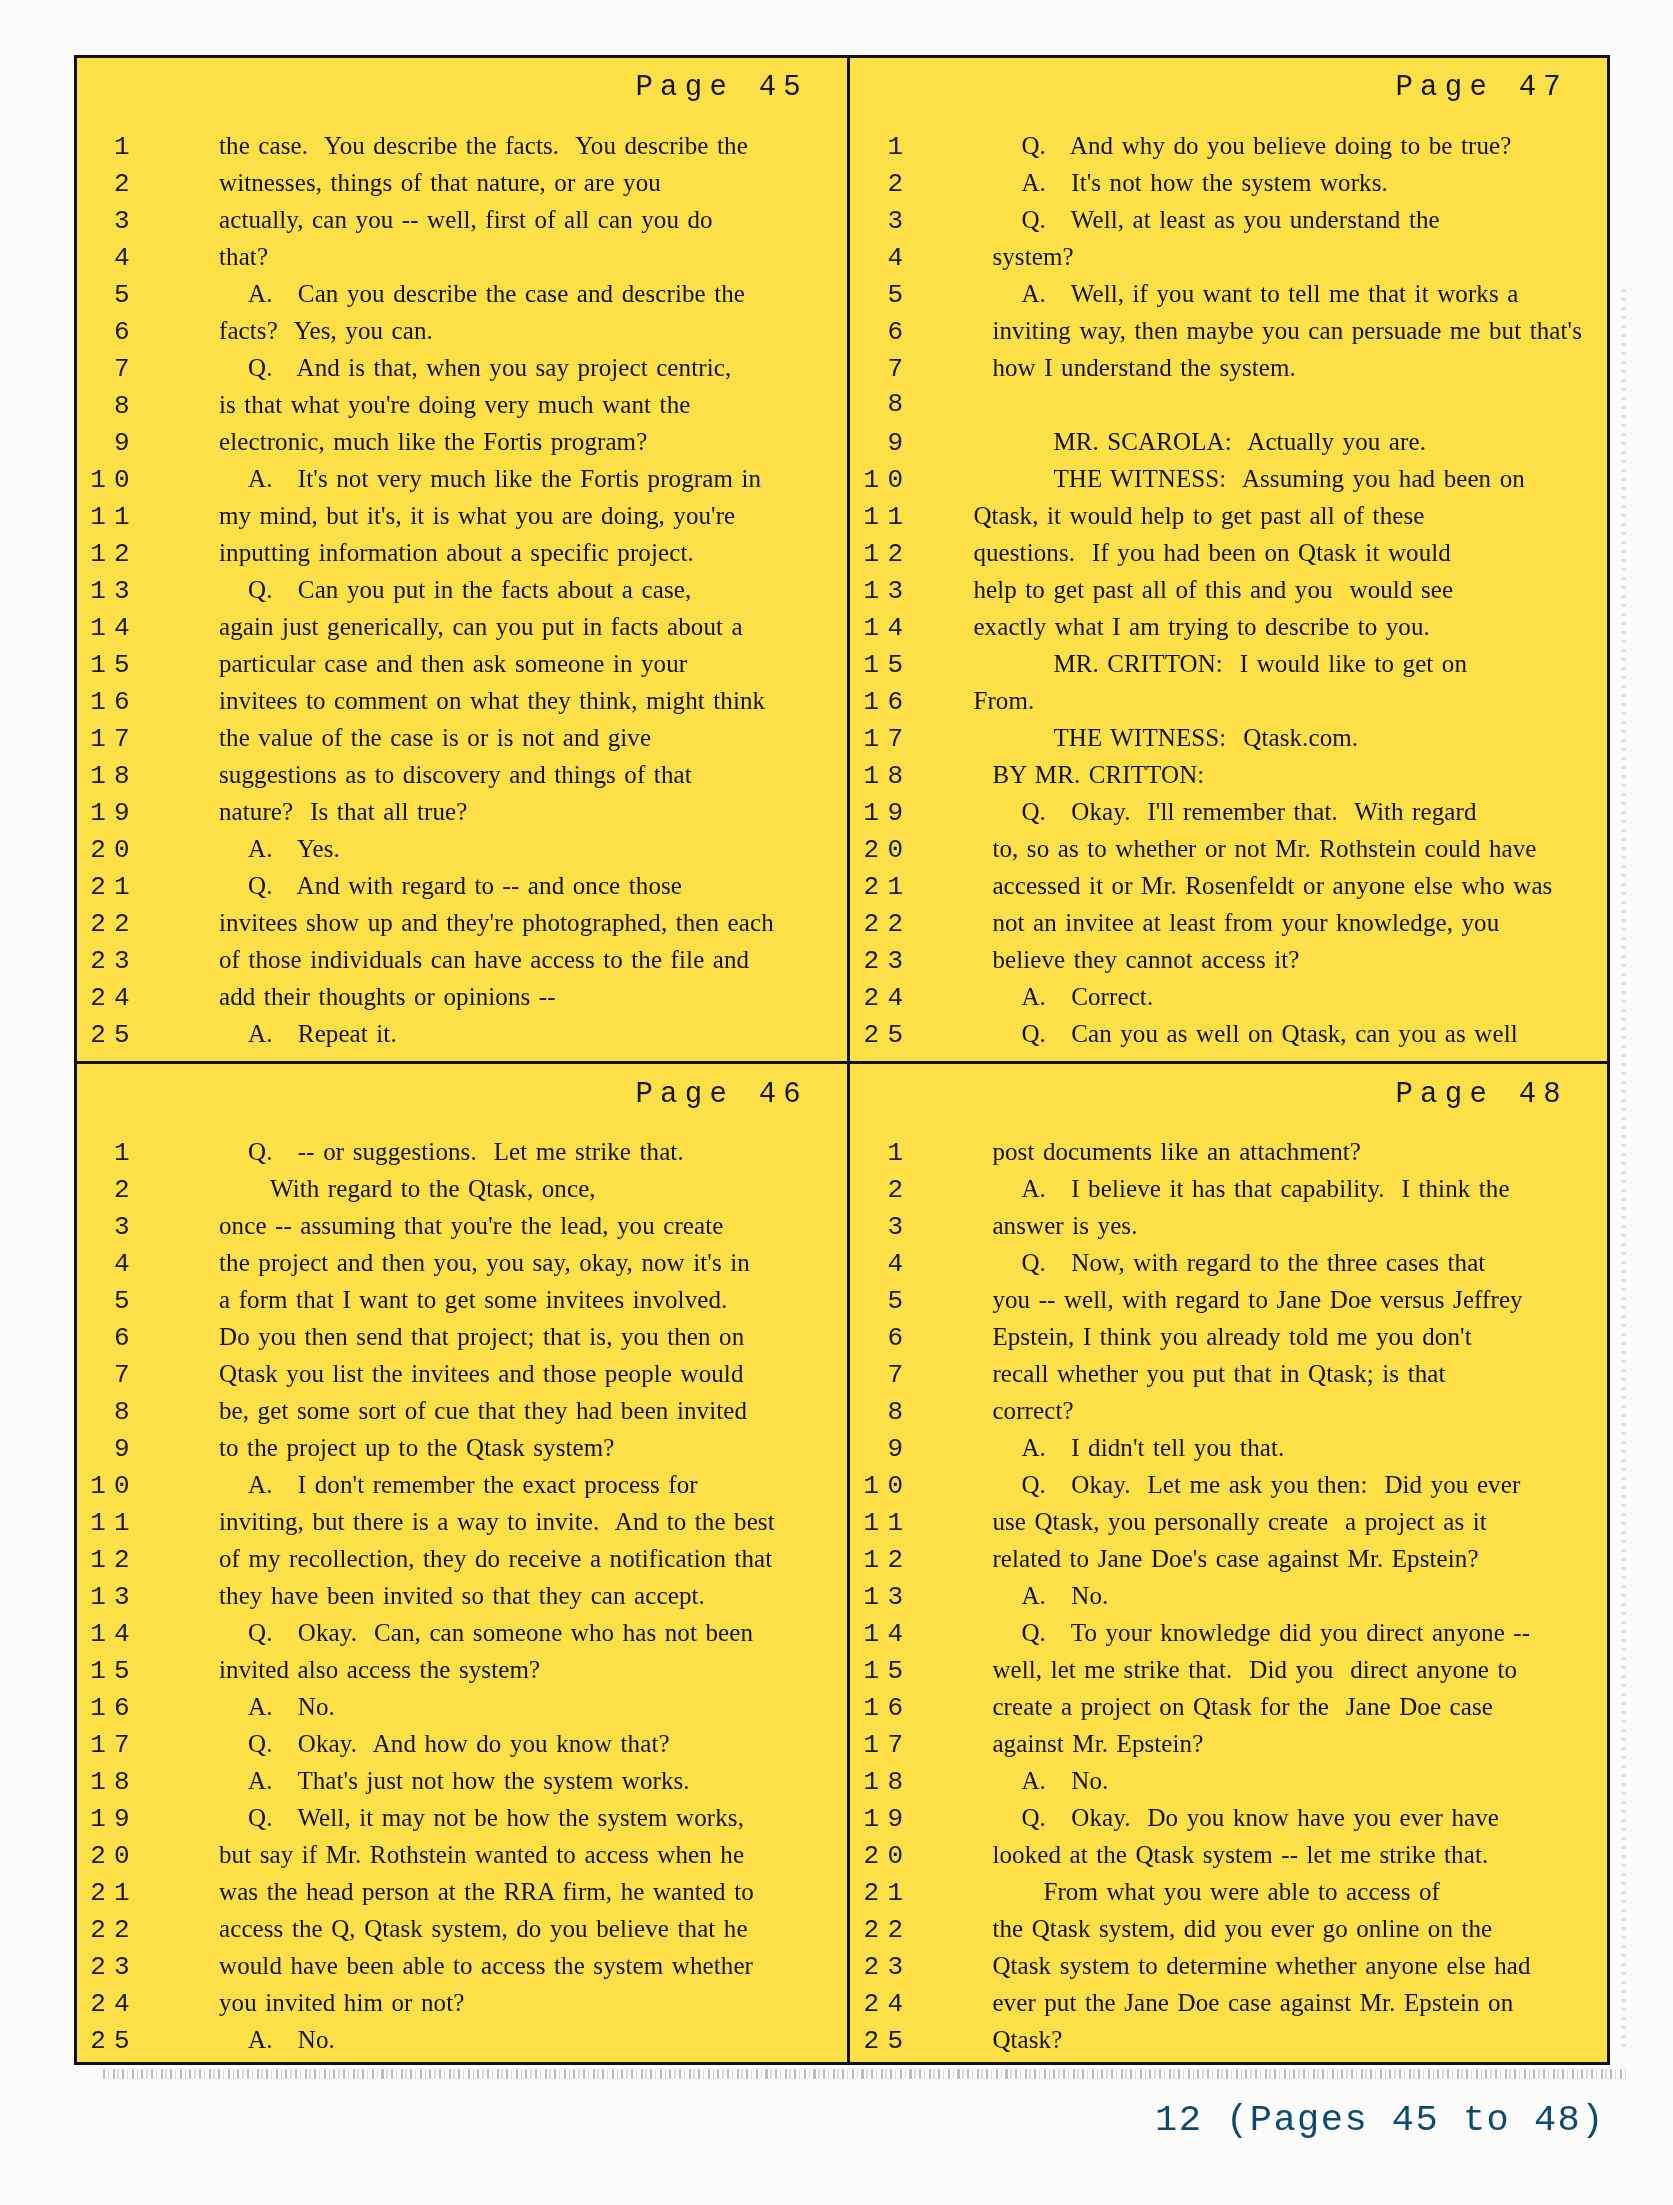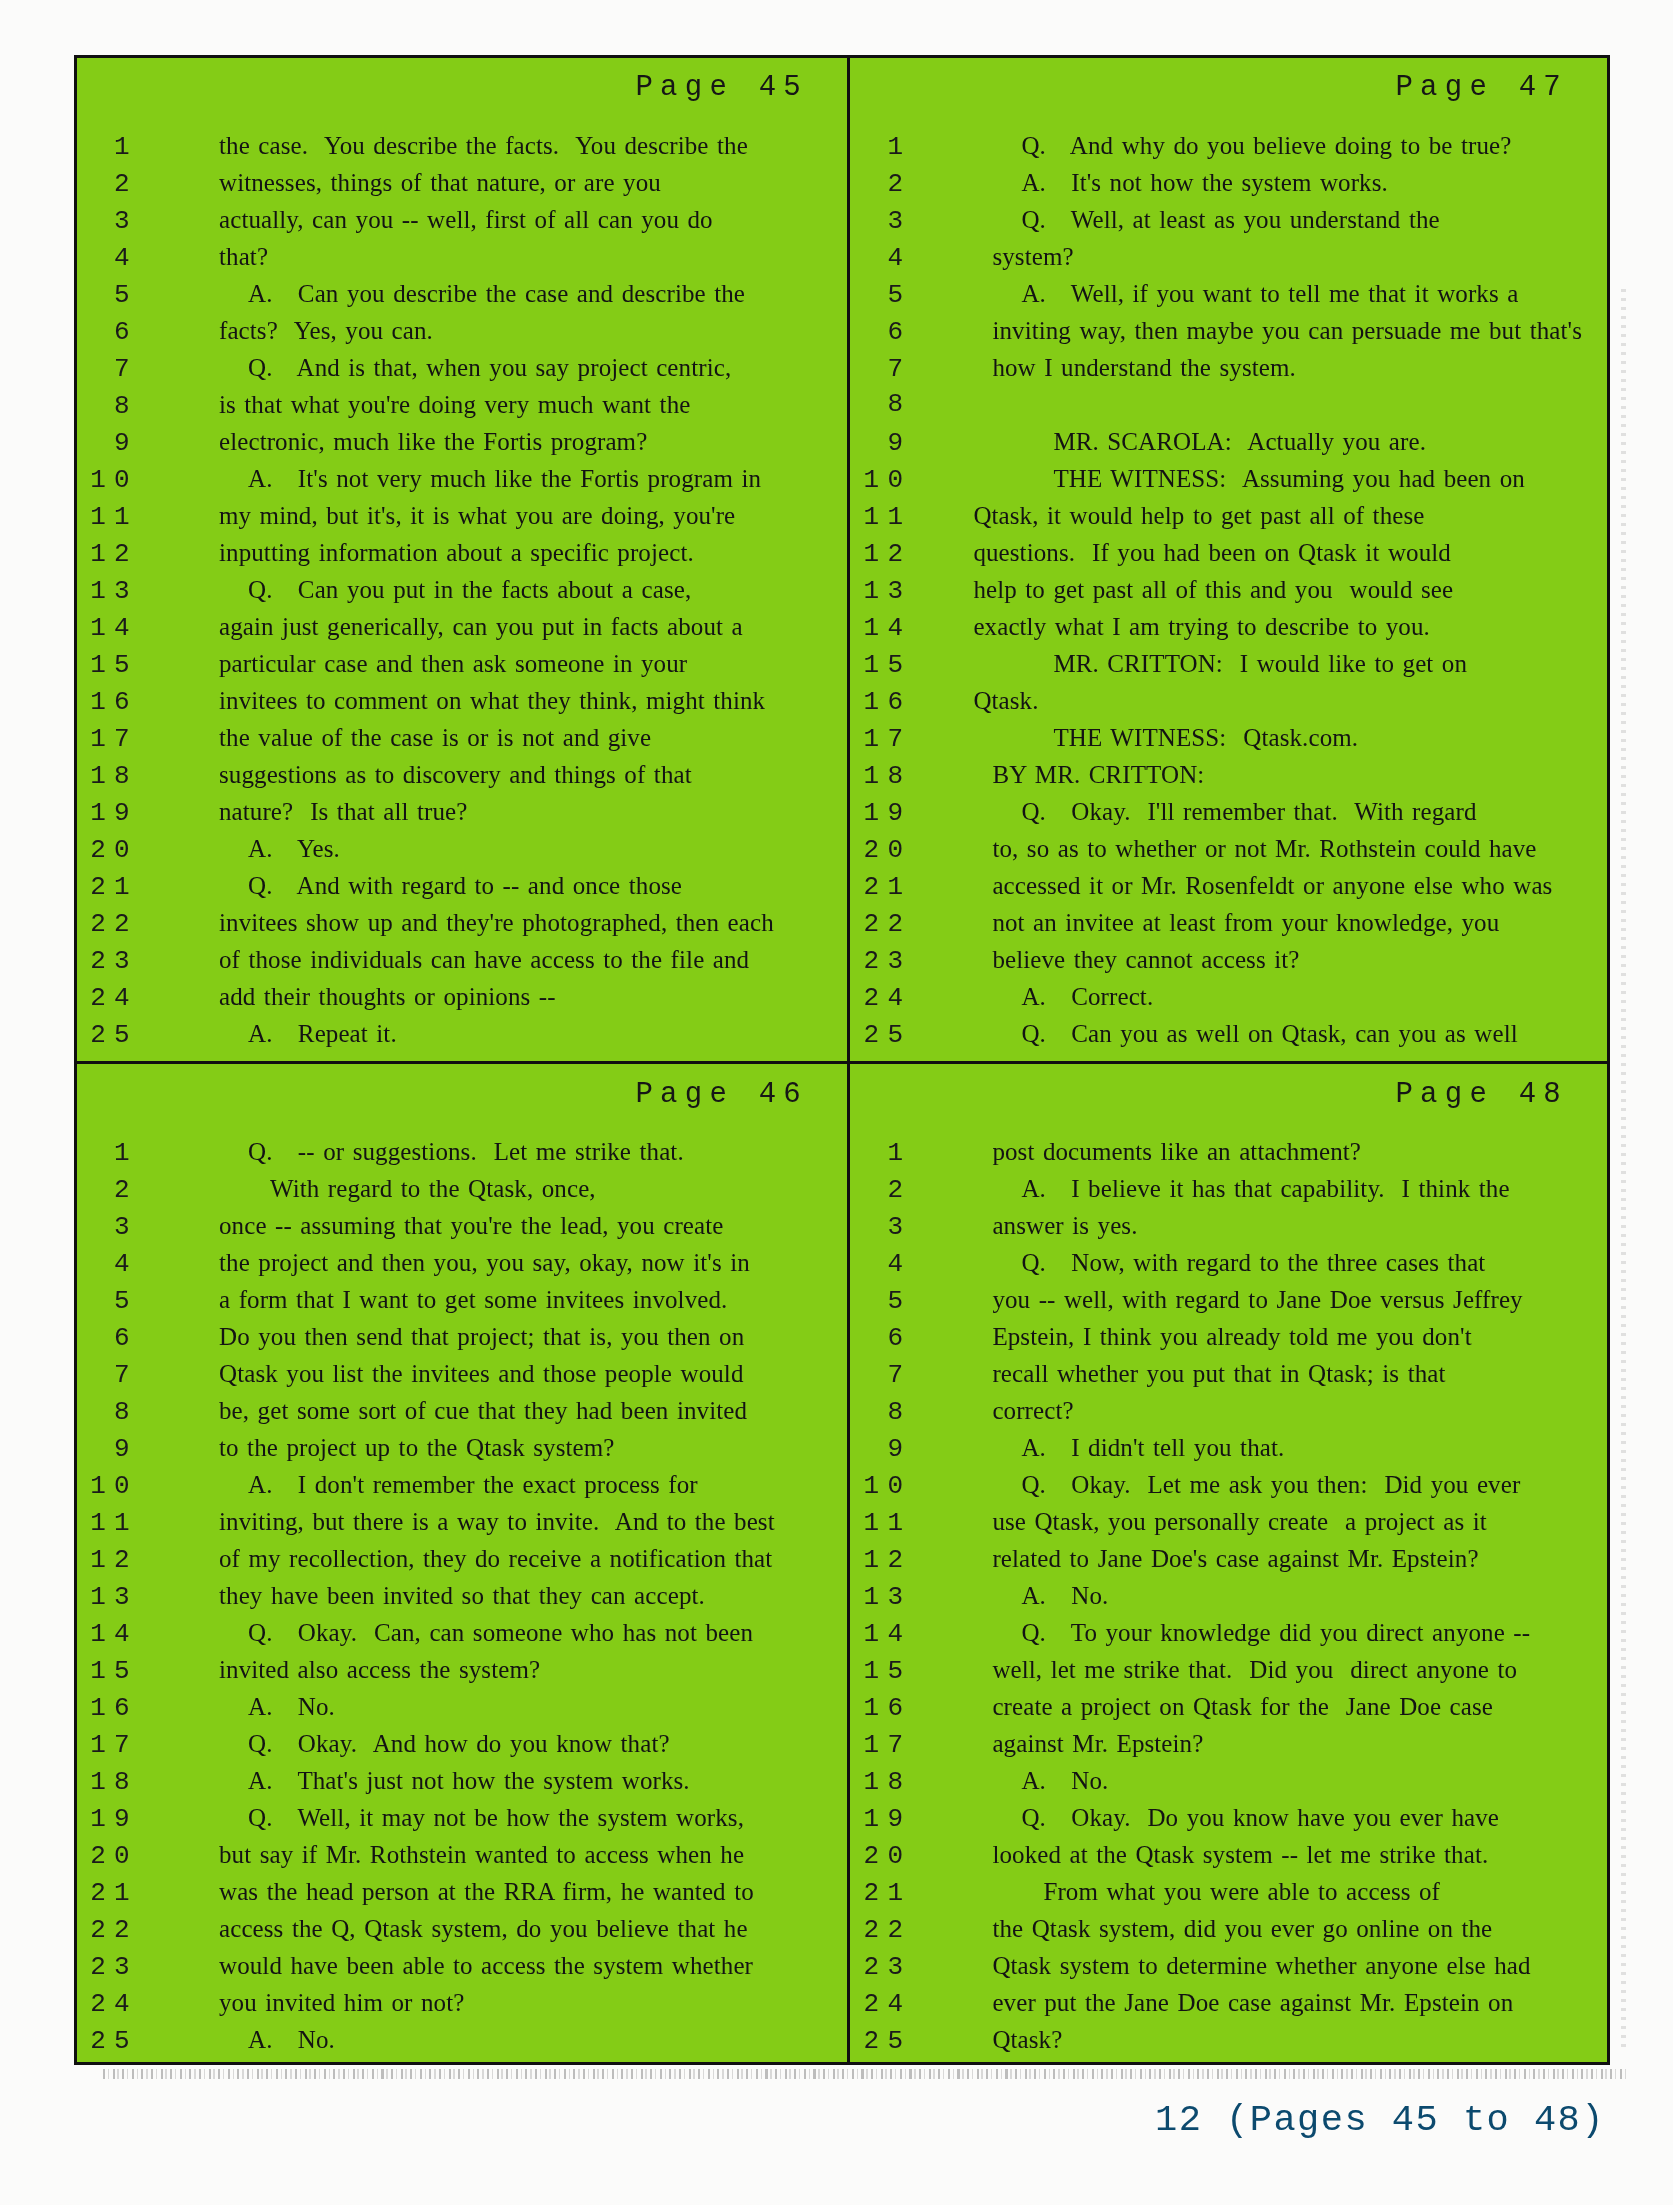--- a/index.html
+++ b/index.html
@@ -10,21 +10,21 @@
     position: relative;
     font-family: "Liberation Serif", serif;
     color: #131313;
   }
   .sheet {
     position: absolute;
     left: 74px; top: 55px;
     width: 1536px; height: 2010px;
     box-sizing: border-box;
     border: 3.4px solid #101010;
-    background: #84cc16;
+    background: #fde047;
     display: grid;
     grid-template-columns: 770px 3.4px 1fr;
     grid-template-rows: 1003px 3.4px 1fr;
   }
   .divider-v { grid-column: 2; grid-row: 1 / 4; background: #101010; }
   .divider-h { grid-row: 2; grid-column: 1 / 4; background: #101010; }
   .quad { position: relative; padding-top: 12.4px; overflow: hidden; }
   .q45 { grid-column: 1; grid-row: 1; }
   .q47 { grid-column: 3; grid-row: 1; }
   .q46 { grid-column: 1; grid-row: 3; }
@@ -264,21 +264,21 @@
         <div class="tl">
           <span class="ln">14</span>
           <span class="lt w">exactly what I am trying to describe to you.</span>
         </div>
         <div class="tl">
           <span class="ln">15</span>
           <span class="lt s">MR. CRITTON:  I would like to get on</span>
         </div>
         <div class="tl">
           <span class="ln">16</span>
-          <span class="lt w">Qtask.</span>
+          <span class="lt w">From.</span>
         </div>
         <div class="tl">
           <span class="ln">17</span>
           <span class="lt s">THE WITNESS:  Qtask.com.</span>
         </div>
         <div class="tl">
           <span class="ln">18</span>
           <span class="lt f">BY MR. CRITTON:</span>
         </div>
         <div class="tl">

